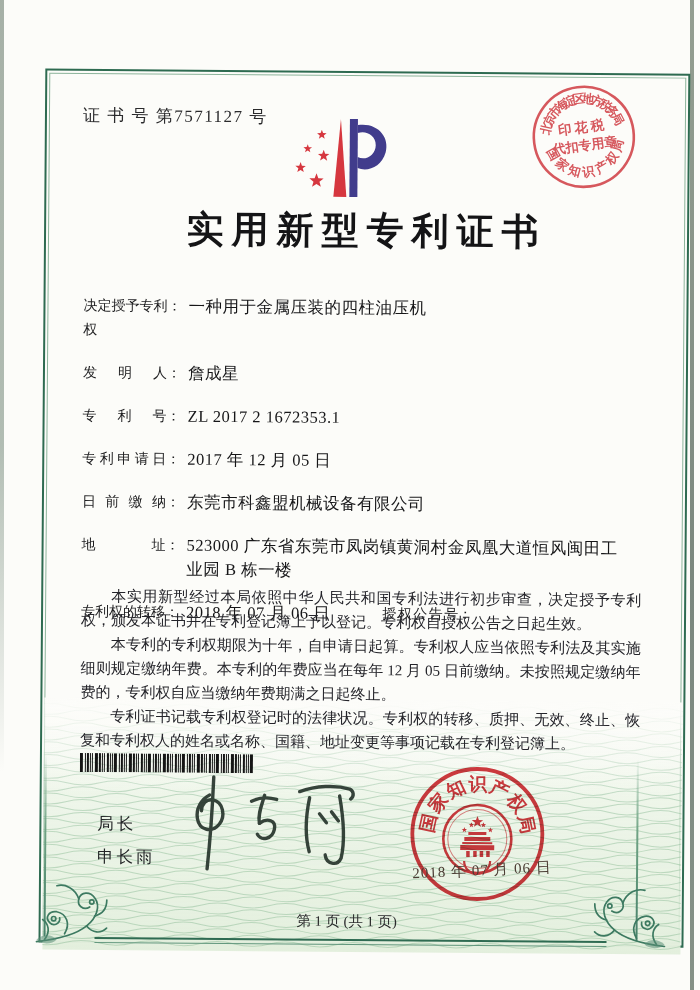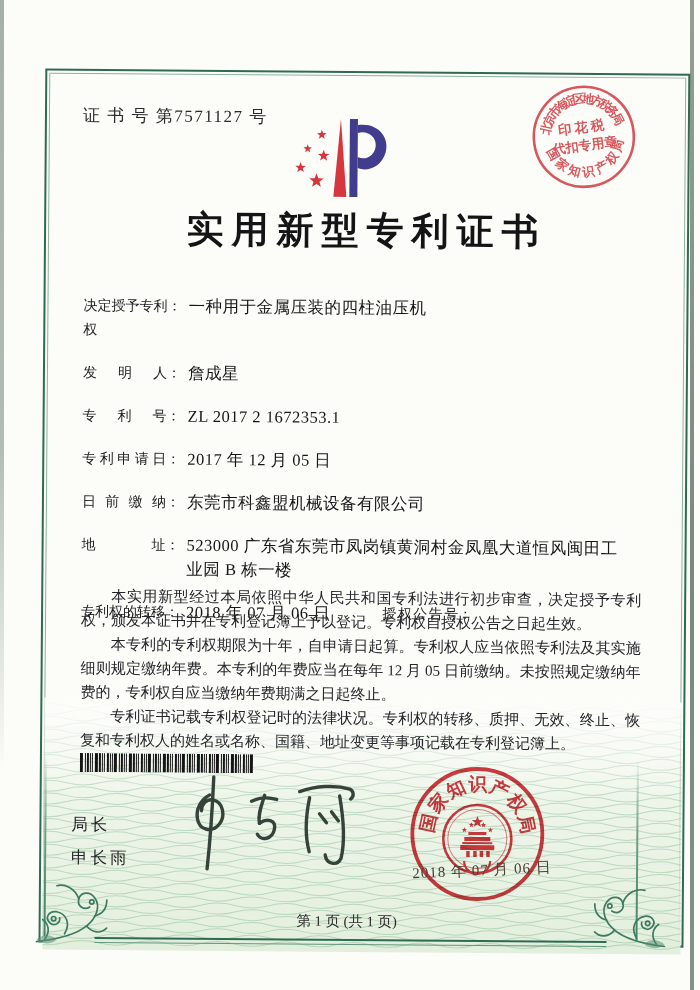--- a/index.html
+++ b/index.html
@@ -45,21 +45,21 @@
   .band-fade{left:46px;top:700px;width:638px;height:96px;
     background:linear-gradient(180deg,rgba(252,252,249,1) 0%,rgba(252,252,249,0) 100%);}
   .band-line{left:98px;top:939px;width:512px;height:3px;
     border-top:2px solid #2f6b52;border-bottom:1px solid #63987e;box-sizing:content-box;}
   .band-side{width:1.5px;height:182px;top:757px;
     background:linear-gradient(180deg,rgba(111,163,132,0) 0%,#6fa384 40%,#47816a 100%);}
   .side-l{left:47px;} .side-r{left:639px;}
   
   #barcode{left:82px;top:755px;}
   
-  .director{left:74px;top:810px;font-family:Liberation Sans, sans-serif;
+  .director{left:100px;top:810px;font-family:Liberation Mono, monospace;
     font-size:16.5px;letter-spacing:3px;color:#222426;line-height:33px;}
   
   #signature{left:182px;top:766px;}
   
   #seal{left:395px;top:748px;mix-blend-mode:multiply;opacity:.93;}
   .seal-date{left:405px;top:860px;width:160px;text-align:center;font-size:15px;
     letter-spacing:1px;color:#4a3c33;transform:rotate(-3deg);z-index:5;}
   
   #tax-stamp{left:487px;top:41px;mix-blend-mode:multiply;opacity:.85;transform:rotate(-8deg);}
   

